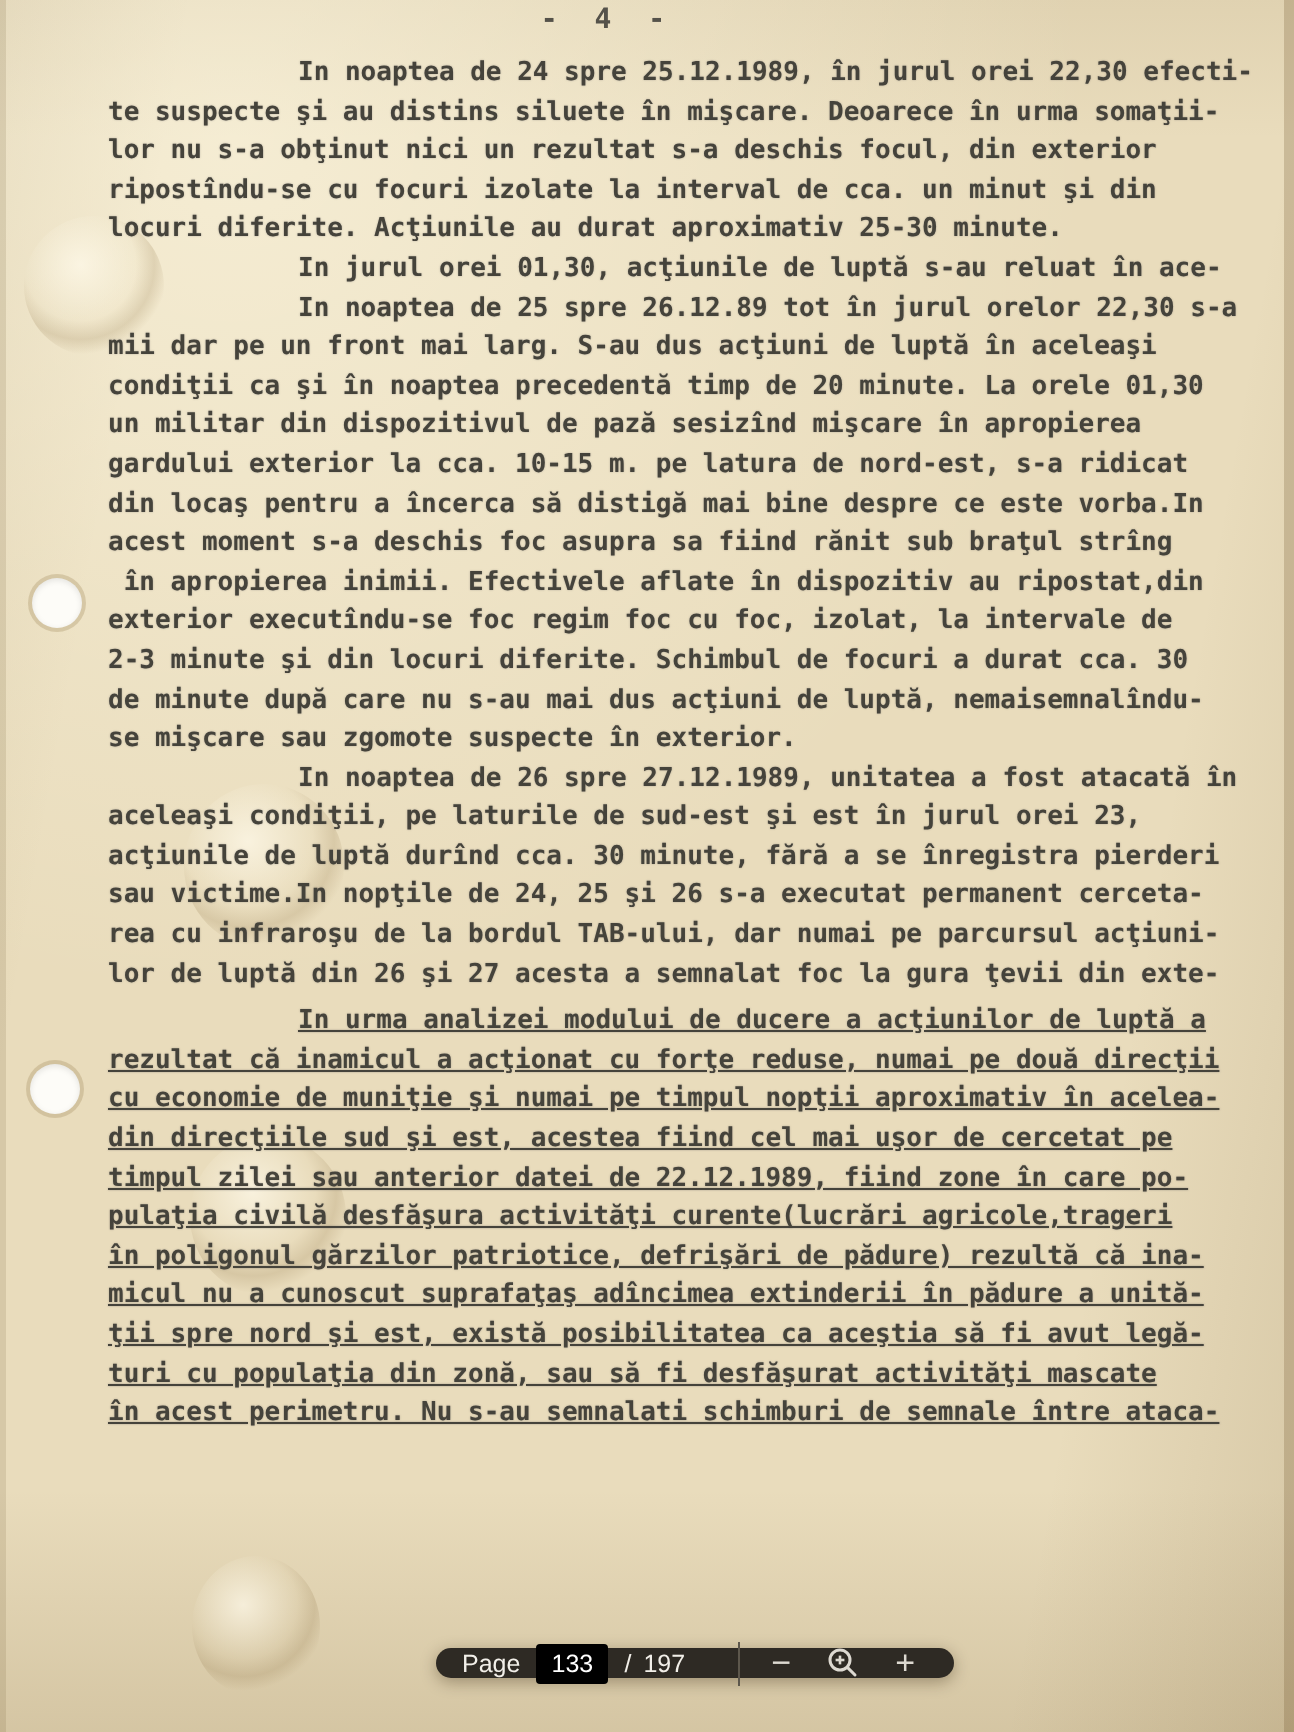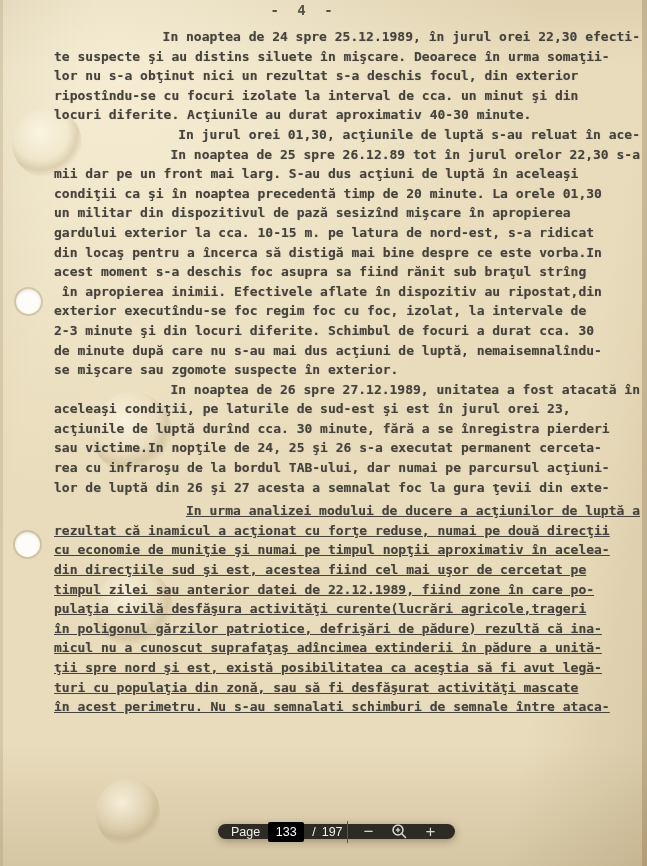--- a/index.html
+++ b/index.html
@@ -33,34 +33,34 @@
 
   
   #doc-header{position:absolute;left:244px;top:2px;width:120px;text-align:center;
     font-family:"DejaVu Sans Mono","Liberation Mono",monospace;font-weight:bold;
     font-size:14px;letter-spacing:5px;color:#55524a;}
   #doc-text{position:absolute;left:54px;top:27px;width:586px;
     font-family:"DejaVu Sans Mono","Liberation Mono",monospace;font-weight:bold;
     font-size:13px;line-height:19.6px;color:#45433b;
     text-shadow:0 0 1px rgba(60,58,70,.35);}
   .line{white-space:pre;height:19.6px;}
-  .para .line.first{padding-left:95px;text-align:right;}
+  .para .line.first{padding-left:95px;}
   .para.gap{margin-top:4px;text-decoration:underline;}
 
   
   #page-toolbar{position:absolute;left:218px;top:824px;height:15px;min-width:219px;
     background:#2e2a24;border-radius:17px;display:flex;align-items:center;
     padding:0 13px;box-sizing:border-box;box-shadow:0 2px 8px rgba(40,25,5,.35);
     color:#f2efe9;font-size:12.5px;}
   #page-toolbar .lbl{margin-right:8px;}
   #page-input{width:36px;height:20px;background:#000000;color:#fff;border:none;
     border-radius:2px;text-align:center;font-size:12.5px;font-family:"Liberation Sans",sans-serif;
     margin-right:8px;padding:0;}
   #page-toolbar .sep{margin:0 6px 0 0;}
-  #page-toolbar .total{margin-right:2px;}
+  #page-toolbar .total{margin-right:24px;}
   .tb-divider{width:1px;height:22px;background:#5d574c;margin:0 10px 0 2px;}
   .tb-btn{background:none;border:none;color:#ddd9d1;cursor:pointer;padding:0;
     width:22px;height:26px;display:flex;align-items:center;justify-content:center;
     font-size:17px;line-height:1;font-family:"Liberation Sans",sans-serif;}
   .tb-btn + .tb-btn{margin-left:9px;}
   .tb-btn svg{display:block;}
 </style>
 </head>
 <body>
 
@@ -78,21 +78,21 @@
   <div class="hole h2"></div>
 
   <div id="doc-header">- 4 -</div>
 
   <div id="doc-text">
       <div class="para">
         <div class="line first">In noaptea de 24 spre 25.12.1989, în jurul orei 22,30 efecti-</div>
         <div class="line">te suspecte şi au distins siluete în mişcare. Deoarece în urma somaţii-</div>
         <div class="line">lor nu s-a obţinut nici un rezultat s-a deschis focul, din exterior</div>
         <div class="line">ripostîndu-se cu focuri izolate la interval de cca. un minut şi din</div>
-        <div class="line">locuri diferite. Acţiunile au durat aproximativ 40-30 minute.</div>
+        <div class="line">locuri diferite. Acţiunile au durat aproximativ 25-30 minute.</div>
       </div>
       <div class="para">
         <div class="line first">In jurul orei 01,30, acţiunile de luptă s-au reluat în ace-</div>
       </div>
       <div class="para">
         <div class="line first">In noaptea de 25 spre 26.12.89 tot în jurul orelor 22,30 s-a</div>
         <div class="line">mii dar pe un front mai larg. S-au dus acţiuni de luptă în aceleaşi</div>
         <div class="line">condiţii ca şi în noaptea precedentă timp de 20 minute. La orele 01,30</div>
         <div class="line">un militar din dispozitivul de pază sesizînd mişcare în apropierea</div>
         <div class="line">gardului exterior la cca. 10-15 m. pe latura de nord-est, s-a ridicat</div>

